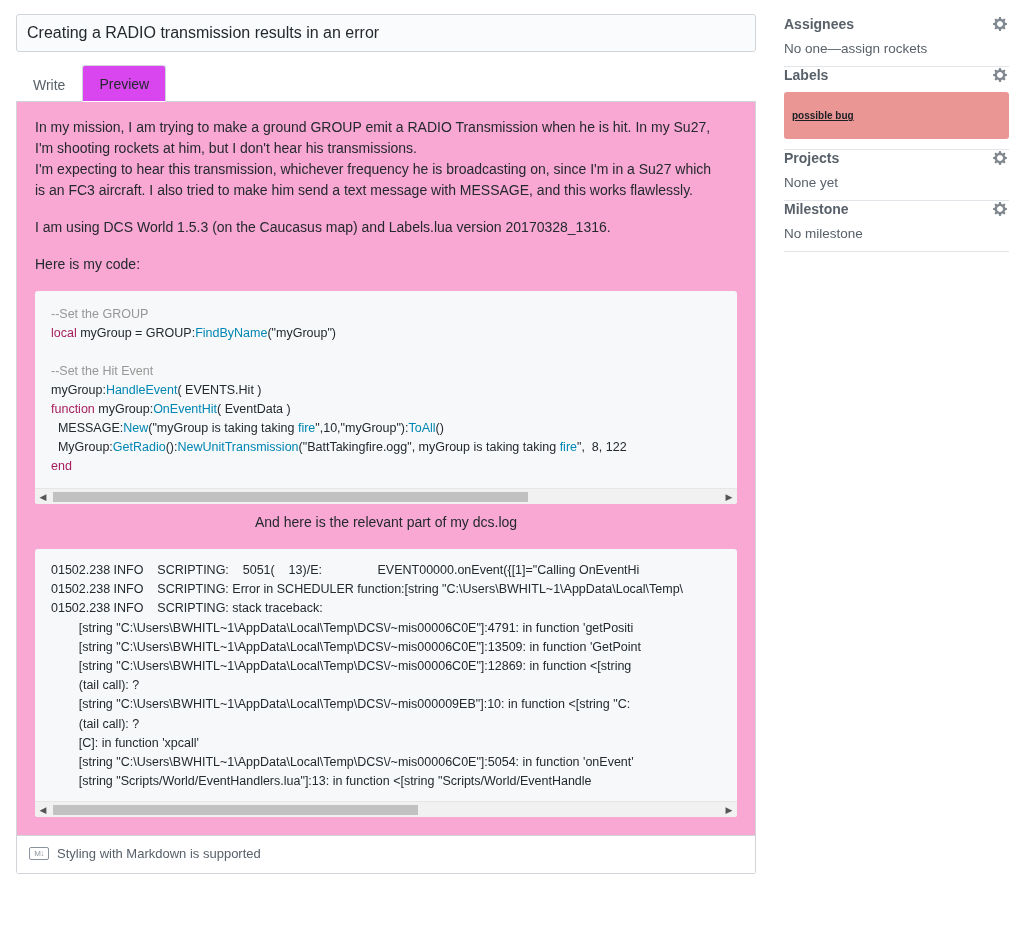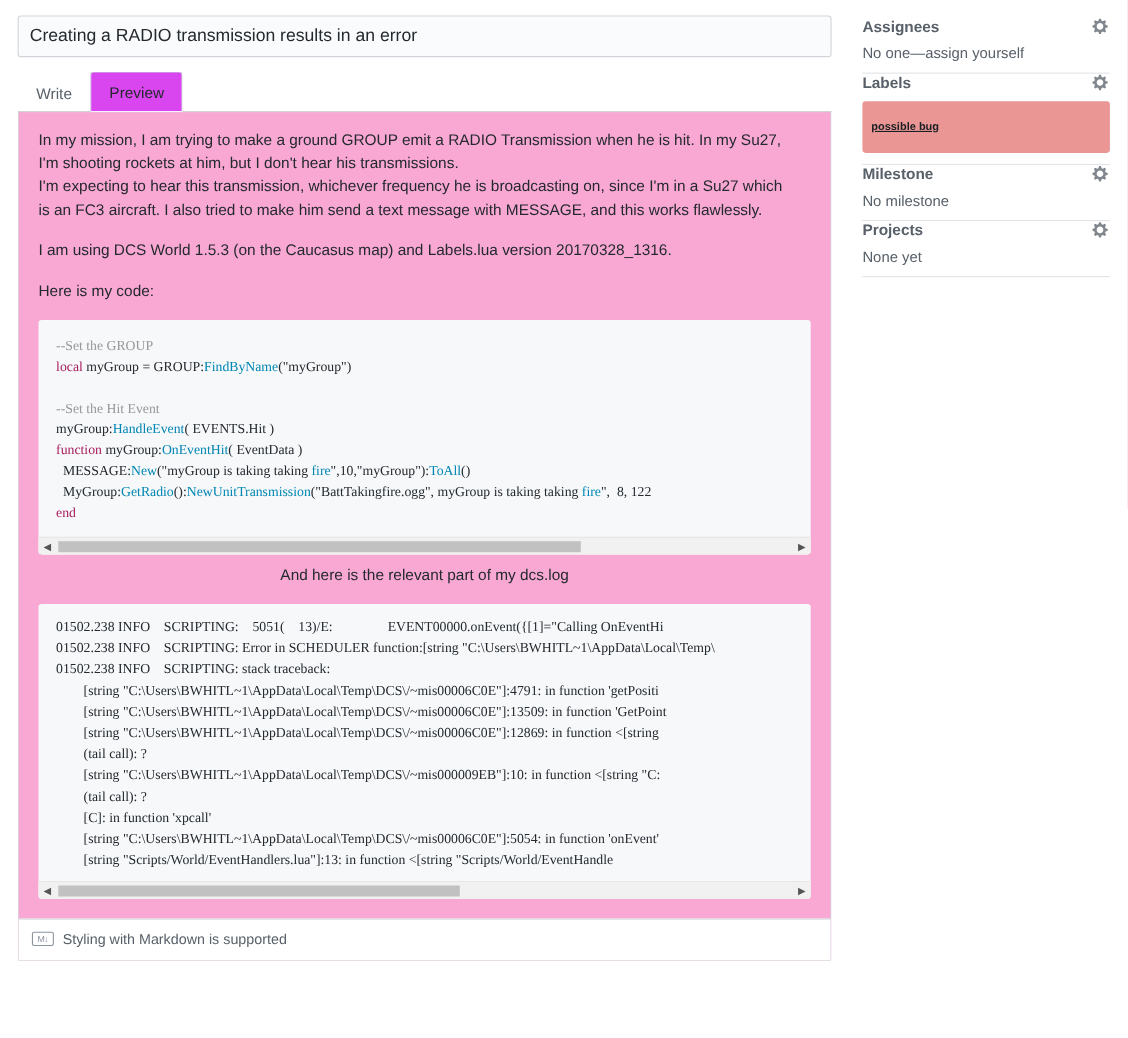--- a/index.html
+++ b/index.html
@@ -86,21 +86,21 @@
   .codeblock {
     background: #f6f8fa;
     border-radius: 3px;
     margin: 0 0 8px 0;
     position: relative;
     overflow: hidden;
   }
   .codeblock pre {
     margin: 0;
     padding: 14px 16px 12px 16px;
-    font-family: Liberation Serif, serif;
+    font-family: Liberation Sans, sans-serif;
     font-size: 12.5px;
     line-height: 19px;
     white-space: pre;
     overflow: hidden;
     color: #24292e;
   }
   .codeblock.log pre { font-size: 12.5px; line-height: 19.2px; padding: 12px 16px 10px 16px; }
   
   .hscroll {
     height: 16px;
@@ -299,53 +299,53 @@
 
     <div class="side-section">
       <div class="side-head">
         <span class="side-title">Assignees</span>
         <span class="gear">
           <svg width="16" height="16" viewBox="0 0 16 16" fill="#586069">
               <path d="M14 8.77v-1.6l-1.94-.64-.45-1.09.88-1.84-1.13-1.13-1.81.91-1.09-.45-.69-1.92h-1.6l-.63 1.94-1.11.45-1.84-.88-1.13 1.13.91 1.81-.45 1.09L0 7.23v1.59l1.94.64.45 1.09-.88 1.84 1.13 1.13 1.81-.91 1.09.45.69 1.92h1.59l.63-1.94 1.11-.45 1.84.88 1.13-1.13-.92-1.81.47-1.09L14 8.75v.02zM7 11c-1.66 0-3-1.34-3-3s1.34-3 3-3 3 1.34 3 3-1.34 3-3 3z"></path>
             </svg>
         </span>
       </div>
-      <div class="side-empty">No one—assign yourself</div>
+      <div class="side-empty">No one—assign rockets</div>
     </div>
 
     <div class="side-section">
       <div class="side-head">
         <span class="side-title">Labels</span>
         <span class="gear">
           <svg width="16" height="16" viewBox="0 0 16 16" fill="#586069">
               <path d="M14 8.77v-1.6l-1.94-.64-.45-1.09.88-1.84-1.13-1.13-1.81.91-1.09-.45-.69-1.92h-1.6l-.63 1.94-1.11.45-1.84-.88-1.13 1.13.91 1.81-.45 1.09L0 7.23v1.59l1.94.64.45 1.09-.88 1.84 1.13 1.13 1.81-.91 1.09.45.69 1.92h1.59l.63-1.94 1.11-.45 1.84.88 1.13-1.13-.92-1.81.47-1.09L14 8.75v.02zM7 11c-1.66 0-3-1.34-3-3s1.34-3 3-3 3 1.34 3 3-1.34 3-3 3z"></path>
             </svg>
         </span>
       </div>
       <span class="label-chip" style="background: rgb(233, 150, 149);">possible bug</span>
     </div>
 
     <div class="side-section">
       <div class="side-head">
+        <span class="side-title">Projects</span>
+        <span class="gear">
+          <svg width="16" height="16" viewBox="0 0 16 16" fill="#586069">
+              <path d="M14 8.77v-1.6l-1.94-.64-.45-1.09.88-1.84-1.13-1.13-1.81.91-1.09-.45-.69-1.92h-1.6l-.63 1.94-1.11.45-1.84-.88-1.13 1.13.91 1.81-.45 1.09L0 7.23v1.59l1.94.64.45 1.09-.88 1.84 1.13 1.13 1.81-.91 1.09.45.69 1.92h1.59l.63-1.94 1.11-.45 1.84.88 1.13-1.13-.92-1.81.47-1.09L14 8.75v.02zM7 11c-1.66 0-3-1.34-3-3s1.34-3 3-3 3 1.34 3 3-1.34 3-3 3z"></path>
+            </svg>
+        </span>
+      </div>
+      <div class="side-empty">None yet</div>
+    </div>
+
+    <div class="side-section">
+      <div class="side-head">
         <span class="side-title">Milestone</span>
         <span class="gear">
           <svg width="16" height="16" viewBox="0 0 16 16" fill="#586069">
               <path d="M14 8.77v-1.6l-1.94-.64-.45-1.09.88-1.84-1.13-1.13-1.81.91-1.09-.45-.69-1.92h-1.6l-.63 1.94-1.11.45-1.84-.88-1.13 1.13.91 1.81-.45 1.09L0 7.23v1.59l1.94.64.45 1.09-.88 1.84 1.13 1.13 1.81-.91 1.09.45.69 1.92h1.59l.63-1.94 1.11-.45 1.84.88 1.13-1.13-.92-1.81.47-1.09L14 8.75v.02zM7 11c-1.66 0-3-1.34-3-3s1.34-3 3-3 3 1.34 3 3-1.34 3-3 3z"></path>
             </svg>
         </span>
       </div>
       <div class="side-empty">No milestone</div>
     </div>
 
-    <div class="side-section">
-      <div class="side-head">
-        <span class="side-title">Projects</span>
-        <span class="gear">
-          <svg width="16" height="16" viewBox="0 0 16 16" fill="#586069">
-              <path d="M14 8.77v-1.6l-1.94-.64-.45-1.09.88-1.84-1.13-1.13-1.81.91-1.09-.45-.69-1.92h-1.6l-.63 1.94-1.11.45-1.84-.88-1.13 1.13.91 1.81-.45 1.09L0 7.23v1.59l1.94.64.45 1.09-.88 1.84 1.13 1.13 1.81-.91 1.09.45.69 1.92h1.59l.63-1.94 1.11-.45 1.84.88 1.13-1.13-.92-1.81.47-1.09L14 8.75v.02zM7 11c-1.66 0-3-1.34-3-3s1.34-3 3-3 3 1.34 3 3-1.34 3-3 3z"></path>
-            </svg>
-        </span>
-      </div>
-      <div class="side-empty">None yet</div>
-    </div>
-
   </div>
 </div>
 
 </body></html>

